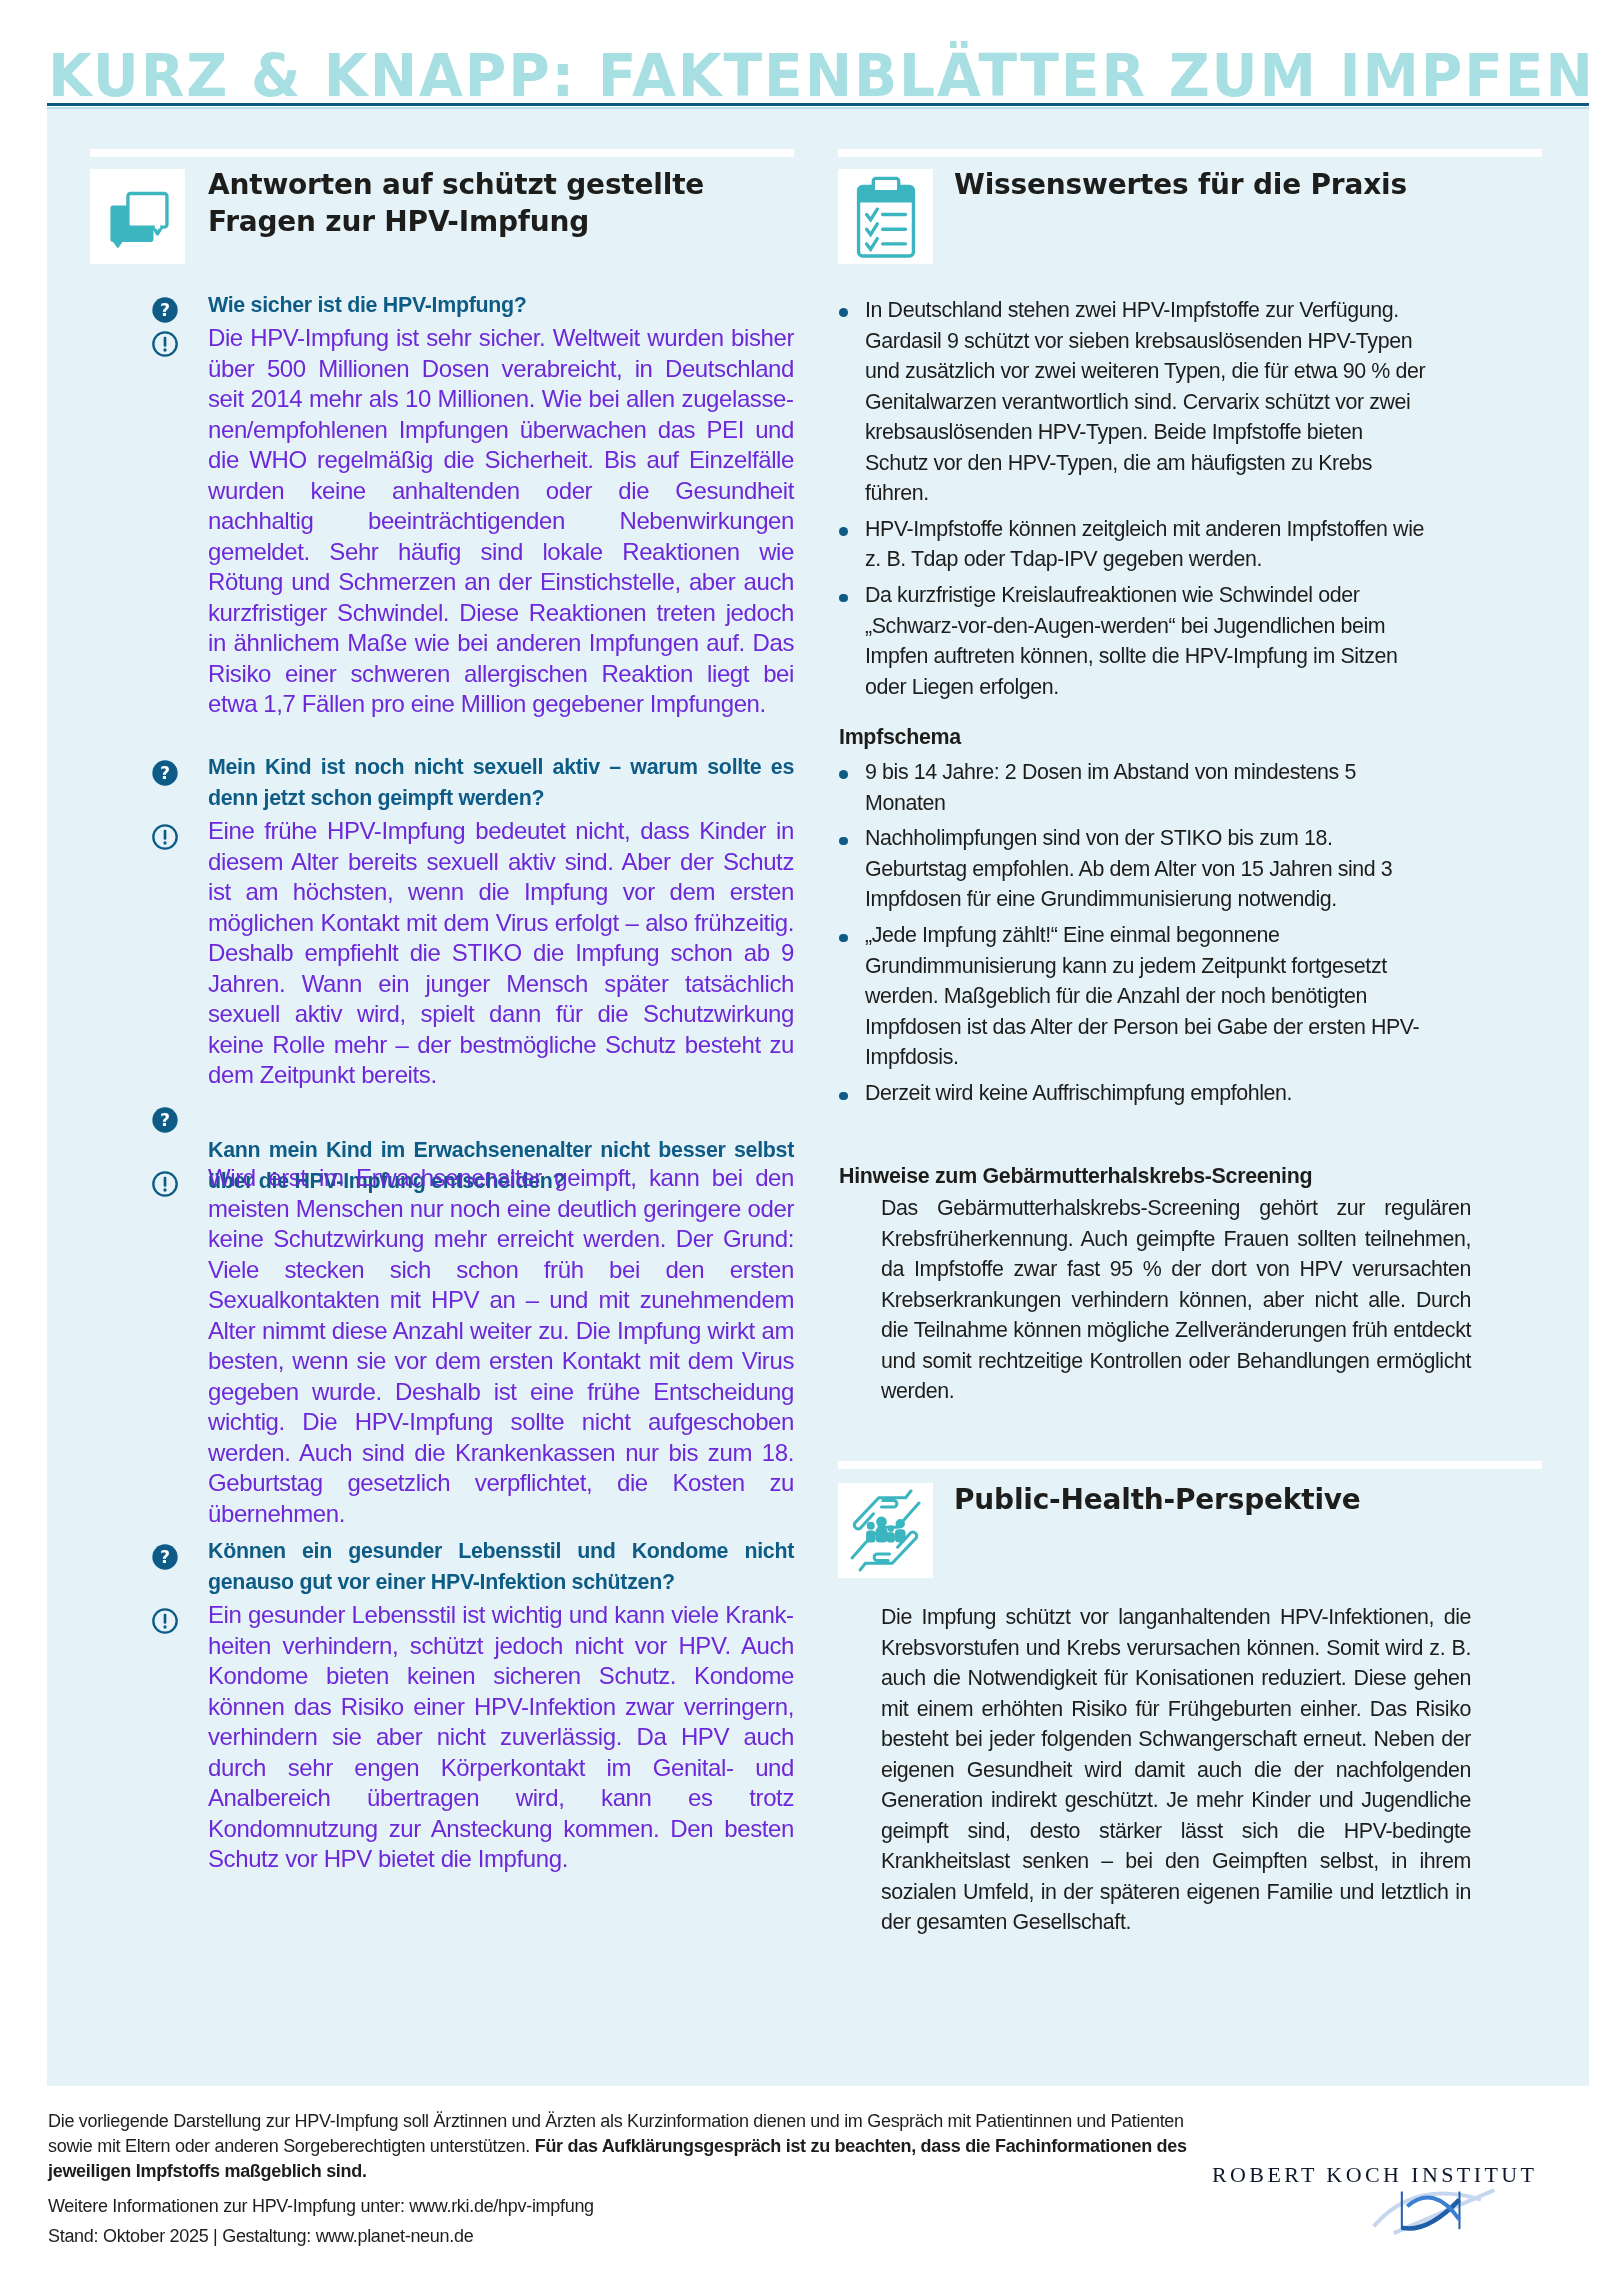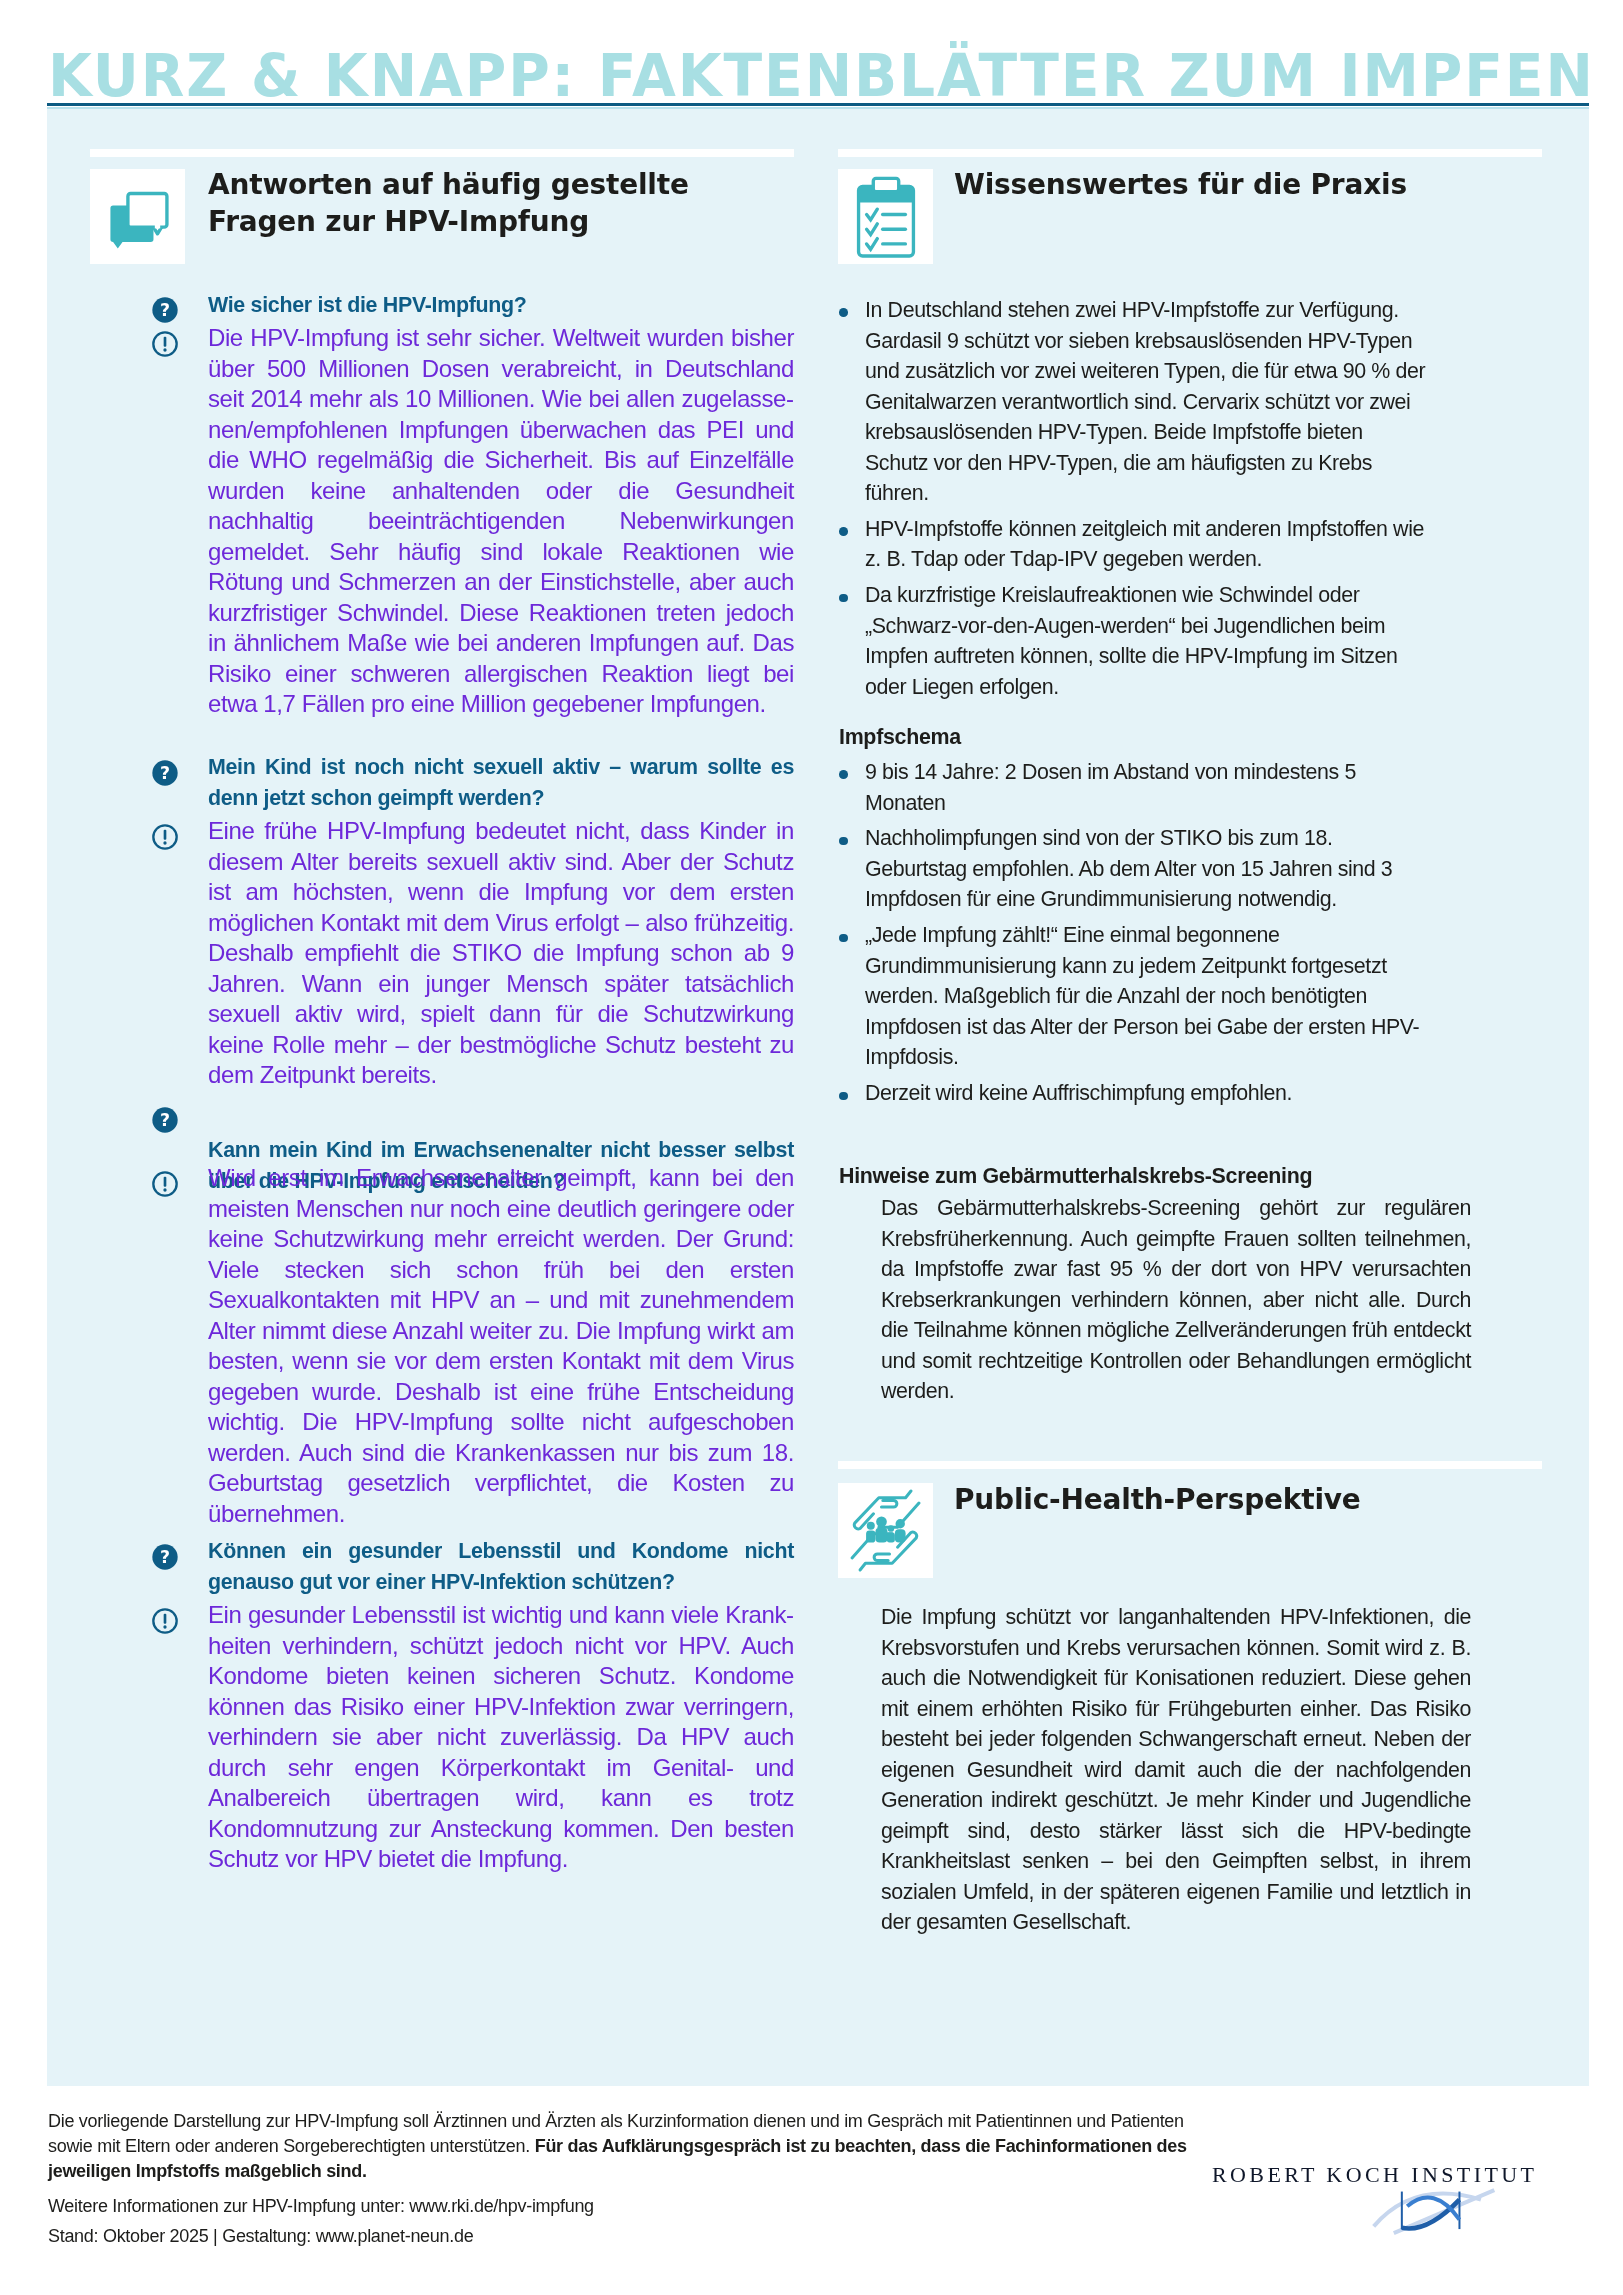--- a/index.html
+++ b/index.html
@@ -71,21 +71,21 @@
 <div class="col-bar" style="left:90px; top:149px; width:704px;"></div>
 <div class="icon-box" style="left:90px; top:169px;">
   <svg width="74" height="74" viewBox="0 0 110 110">
     <path d="M22 38 h52 a4 4 0 0 1 4 4 v46 a4 4 0 0 1 -4 4 h-42 l-7 10 l-7 -10 h0 a4 4 0 0 1 -4 -4 v-46 a4 4 0 0 1 4 -4z" fill="#3bb5bf"></path>
     <rect x="40" y="20" width="58" height="50" rx="4" fill="#ffffff" stroke="#3bb5bf" stroke-width="5"></rect>
     <path d="M78 70 l6 10 l6 -10" fill="#ffffff" stroke="#3bb5bf" stroke-width="5" stroke-linejoin="round"></path>
     <rect x="80" y="66" width="8" height="6" fill="#ffffff"></rect>
   </svg>
 </div>
 <div class="section-title" style="left:208px; top:166px;">
-  <div>Antworten auf häufig gestellte</div>
+  <div>Antworten auf schützt gestellte</div>
   <div>Fragen zur HPV-Impfung</div>
 </div>
 
 <svg class="qa-icon" style="top:296px;" viewBox="0 0 42 42">
   <circle cx="21" cy="21" r="19" fill="#0e5c86"></circle>
   <text x="21" y="30" text-anchor="middle" font-family="DejaVu Sans, sans-serif" font-weight="bold" font-size="26" fill="#fff">?</text>
 </svg>
 <div class="q-text" style="top:290px;">Wie sicher ist die HPV-Impfung?</div>
 <svg class="qa-icon" style="top:330px;" viewBox="0 0 42 42">
   <circle cx="21" cy="21" r="17.5" fill="none" stroke="#0e5c86" stroke-width="3.5"></circle>

